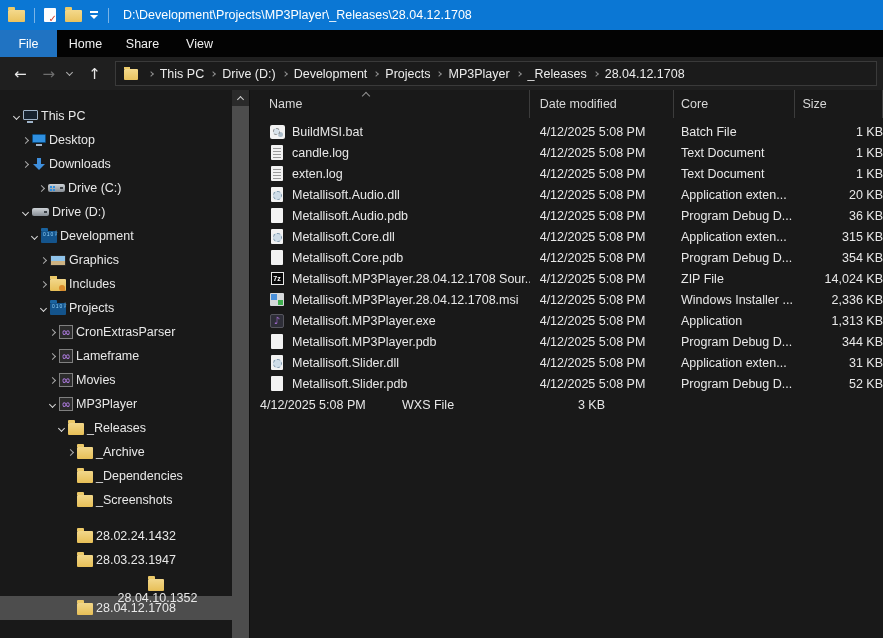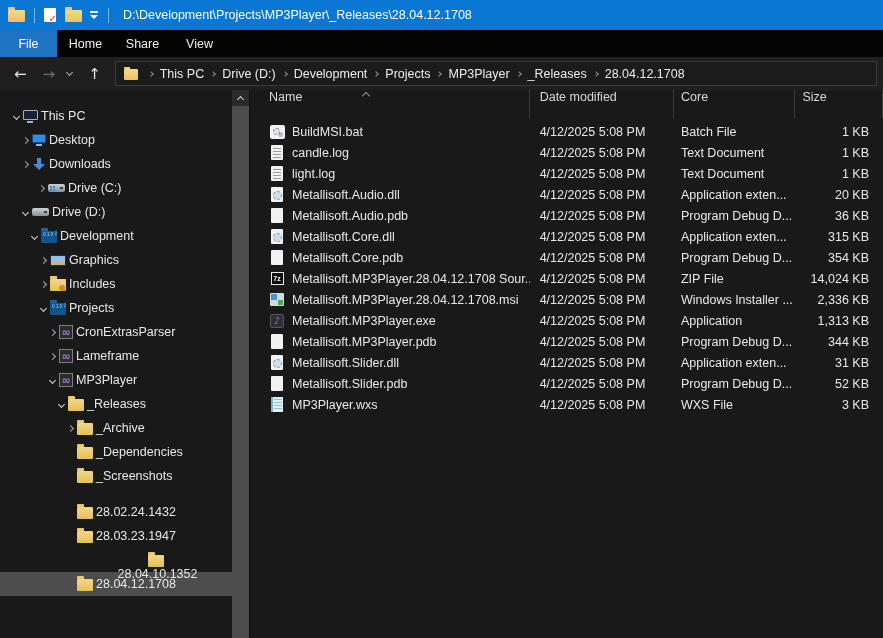--- a/index.html
+++ b/index.html
@@ -77,34 +77,34 @@
 
   
   .v-scroll { width:17px; flex:none; background:#2a2a2a; display:flex; flex-direction:column; align-items:center; }
   .v-scroll .arrow-up { height:16px; width:100%; display:flex; align-items:center; justify-content:center; }
   .v-scroll .arrow-up .chev { transform:rotate(-135deg); border-color:#cfcfcf; margin-top:3px; }
   .v-scroll .thumb { flex:1; width:100%; background:#4d4d4d; }
 
   
   .file-panel { flex:1; display:flex; flex-direction:column; border-left:1px solid #101010; overflow:hidden; }
   .list-header { height:28px; display:flex; flex:none; position:relative; color:#d8d8d8; }
-  .hcell { display:flex; align-items:flex-start; border-right:1px solid #3c3c3c; }
+  .hcell { display:flex; align-items:center; border-right:1px solid #3c3c3c; }
   .hcell span { pointer-events:none; }
   .h-name { width:281px; padding-left:19px; }
   .h-date { width:145px; padding-left:10px; }
   .h-type { width:122px; padding-left:7px; }
   .h-size { width:88px; padding-left:7px; }
   .sort-caret { position:absolute; left:113px; top:3px; width:6px; height:6px; border-left:1.4px solid #909090; border-top:1.4px solid #909090; transform:rotate(45deg); }
   .rows { padding-top:3px; }
   .file-row { height:21px; display:flex; align-items:center; cursor:default; }
   .c-name { width:281px; padding-left:19px; display:flex; align-items:center; overflow:hidden; }
   .c-name .fname { margin-left:7px; white-space:nowrap; }
   .c-date { width:145px; padding-left:10px; white-space:nowrap; }
   .c-type { width:122px; padding-left:7px; white-space:nowrap; overflow:hidden; }
-  .c-size { width:88px; padding-right:14px; text-align:right; white-space:nowrap; }
+  .c-size { width:88px; text-align:right; white-space:nowrap; }
 
   
   .fico { width:16px; height:16px; flex:none; display:flex; align-items:center; justify-content:center; position:relative; }
   .ico-log { width:12px; height:15px; background:#f2f2f2; border-radius:1px; position:relative; }
   .ico-log::after { content:""; position:absolute; left:2px; top:3px; width:8px; height:10px; background:repeating-linear-gradient(#9a9a9a 0 1px, transparent 1px 3px); }
   .ico-pdb { width:12px; height:15px; background:#f2f2f2; border-radius:1px; }
   .ico-dll { width:12px; height:15px; background:#f2f2f2; border-radius:1px; position:relative; }
   .ico-dll::after { content:""; position:absolute; left:2px; top:4px; width:7px; height:7px; border:1.2px dashed #7c96ab; border-radius:50%; background:#cfdde8; }
   .ico-bat { width:15px; height:14px; background:#f2f2f2; border-radius:2px; position:relative; }
   .ico-bat::after { content:""; position:absolute; left:3px; top:3px; width:5px; height:5px; border:1.2px dashed #8a8a8a; border-radius:50%; background:#d8e2ea; box-shadow:4px 3px 0 -1px #aebecb; }
@@ -256,20 +256,27 @@
   </div>
         <div class="tree-row" style="padding-left: 46px;">
     <span class="chev-slot">
             <span class="chev right"></span>
           </span>
     <span class="tree-ico ico-vs"></span>
     <span class="tree-label">Lameframe</span>
   </div>
         <div class="tree-row" style="padding-left: 46px;">
     <span class="chev-slot">
+            <span class="chev right"></span>
+          </span>
+    <span class="tree-ico ico-vs"></span>
+    <span class="tree-label">Movies</span>
+  </div>
+        <div class="tree-row" style="padding-left: 46px;">
+    <span class="chev-slot">
             <span class="chev down"></span>
           </span>
     <span class="tree-ico ico-vs"></span>
     <span class="tree-label">MP3Player</span>
   </div>
         <div class="tree-row" style="padding-left: 55px;">
     <span class="chev-slot">
             <span class="chev down"></span>
           </span>
     <span class="tree-ico ico-folder"></span>
@@ -369,21 +376,21 @@
     </div>
     <div class="c-date">4/12/2025 5:08 PM</div>
     <div class="c-type">Text Document</div>
     <div class="c-size">1 KB</div>
   </div>
           <div class="file-row">
     <div class="c-name">
       <span class="fico">
                 <span class="ico-log"></span>
               </span>
-      <span class="fname">light.log</span>
+      <span class="fname">exten.log</span>
     </div>
     <div class="c-date">4/12/2025 5:08 PM</div>
     <div class="c-type">Text Document</div>
     <div class="c-size">1 KB</div>
   </div>
           <div class="file-row">
     <div class="c-name">
       <span class="fico">
                 <span class="ico-dll"></span>
               </span>
@@ -486,26 +493,20 @@
       <span class="fico">
                 <span class="ico-pdb"></span>
               </span>
       <span class="fname">Metallisoft.Slider.pdb</span>
     </div>
     <div class="c-date">4/12/2025 5:08 PM</div>
     <div class="c-type">Program Debug D...</div>
     <div class="c-size">52 KB</div>
   </div>
           <div class="file-row">
-    <div class="c-name">
-      <span class="fico">
-                <span class="ico-wxs"></span>
-              </span>
-      <span class="fname">MP3Player.wxs</span>
-    </div>
     <div class="c-date">4/12/2025 5:08 PM</div>
     <div class="c-type">WXS File</div>
     <div class="c-size">3 KB</div>
   </div>
         </div>
     </div>
   </div>
 
 </div>
 

